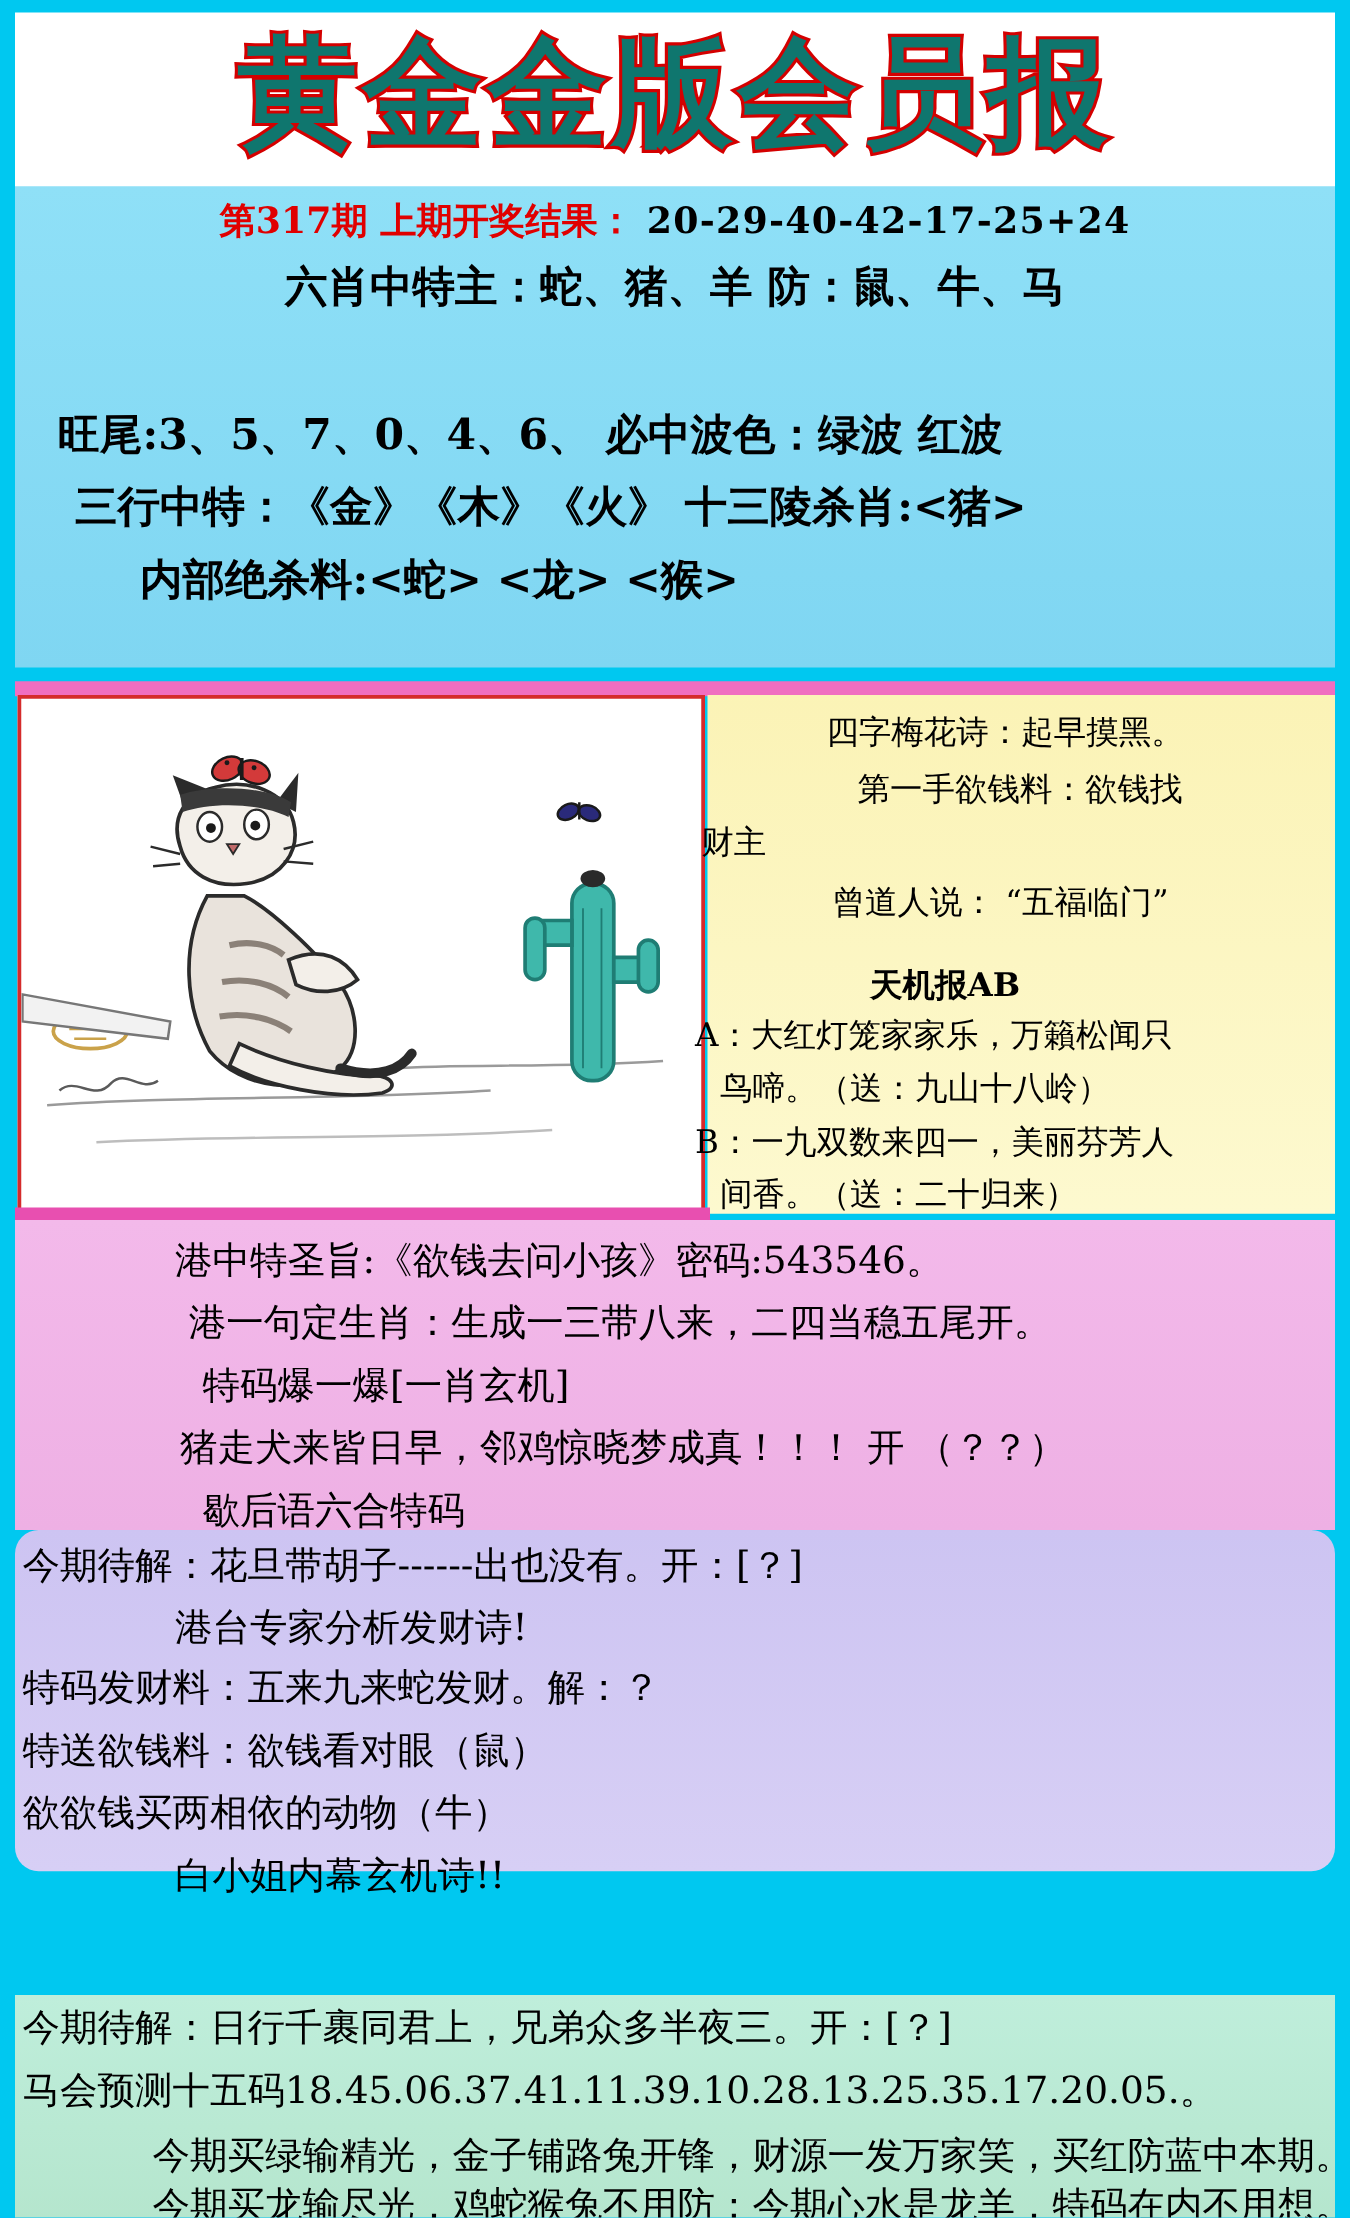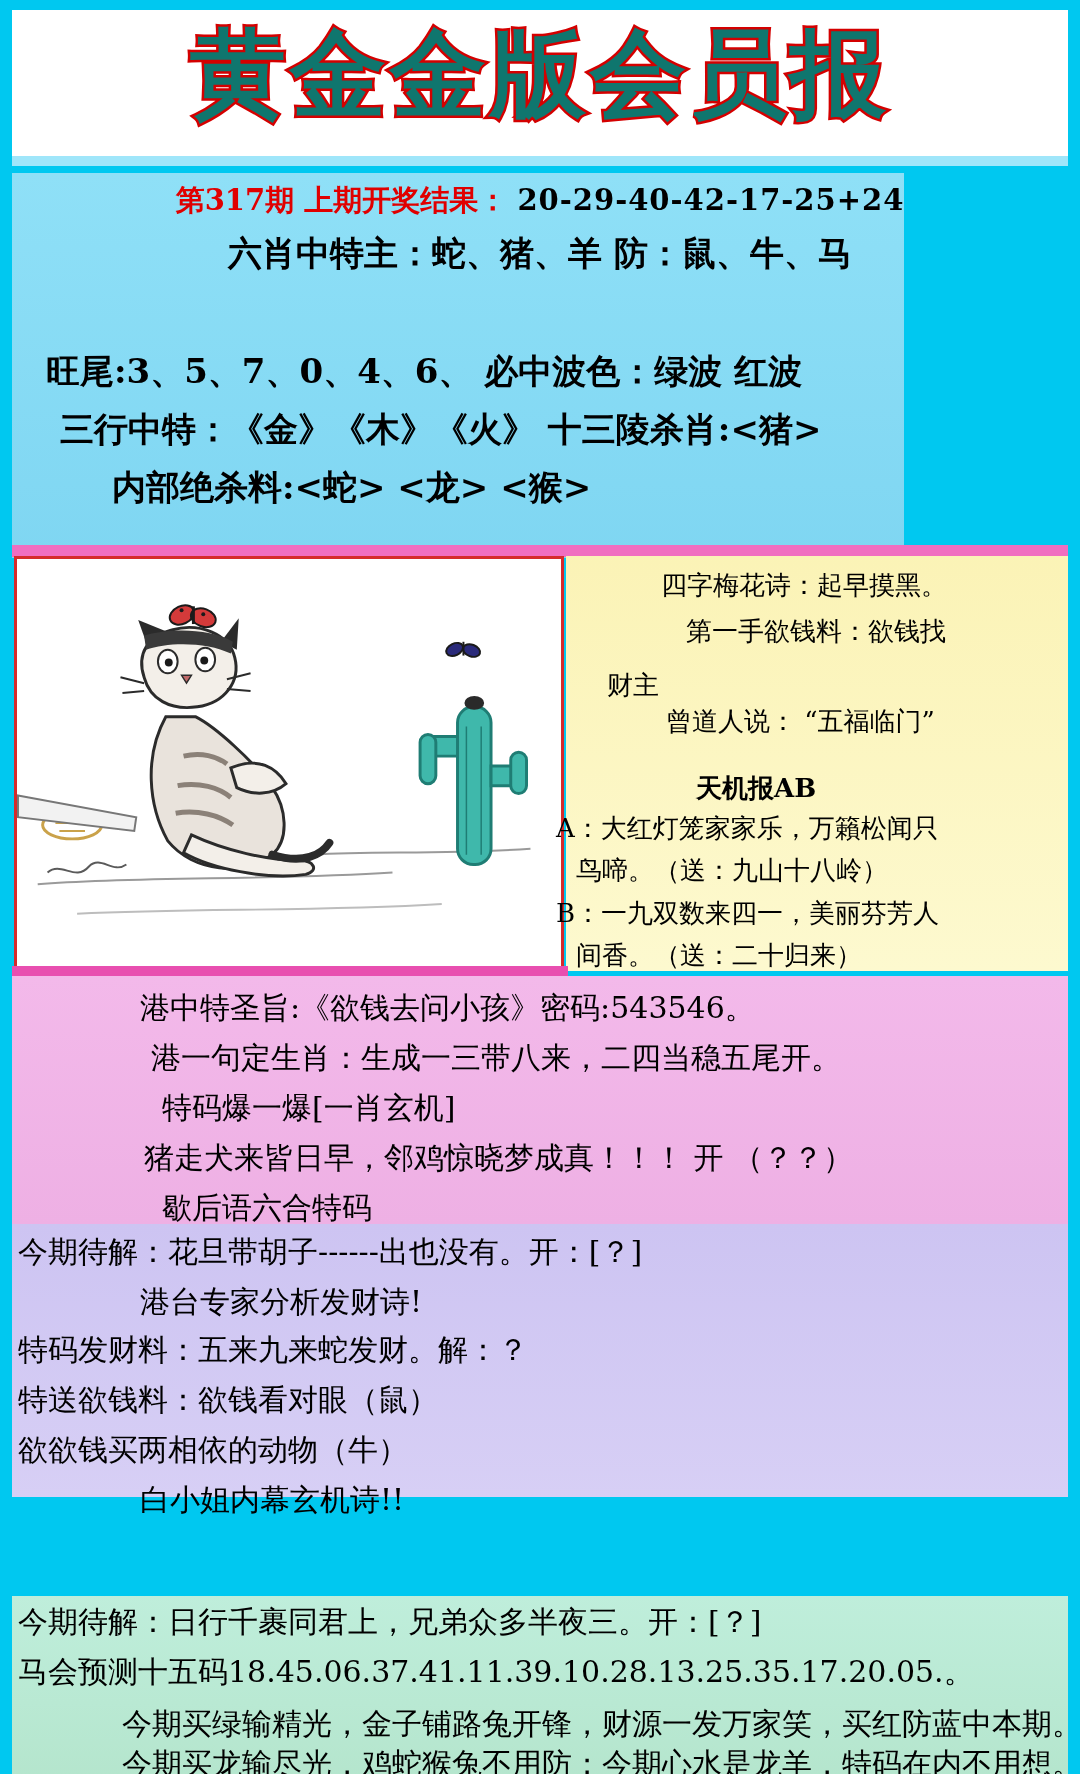--- a/index.html
+++ b/index.html
@@ -44,22 +44,22 @@
     -webkit-text-stroke: 5px #d40000;
     paint-order: stroke fill;
     text-shadow: 0 0 0 #d40000;
     white-space: nowrap;
   }
 
   
   .info-band {
     position: absolute;
     left: 12px;
-    top: 173px;
-    width: 892px;
+    top: 149px;
+    width: 1056px;
     height: 385px;
     background: #7ad9f5;
     background: linear-gradient(#8fe0f7, #7fd6f2);
   }
   .line {
     font-family: "DejaVu Serif", "Liberation Serif", serif;
     font-weight: bold;
     color: #000;
     white-space: nowrap;
   }
@@ -127,21 +127,21 @@
   }
   .yellow-band .ln {
     position: absolute;
     font-family: "DejaVu Serif", "Liberation Serif", serif;
     font-size: 26px;
     color: #000;
     white-space: nowrap;
   }
   .y1 { left: 95px; top: 12px; }
   .y2 { left: 120px; top: 58px; }
-  .y3 { left: -5px; top: 112px; padding-left: 46px; }
+  .y3 { left: -5px; top: 100px; }
   .y4 { left: 100px; top: 148px; }
   .y5 { left: 130px; top: 215px; font-weight: bold; }
   .y6 { left: -10px; top: 255px; }
   .y7 { left: 10px; top: 297px; }
   .y8 { left: -10px; top: 340px; }
   .y9 { left: 10px; top: 382px; }
 
   
   .pink-band {
     position: absolute;
@@ -167,20 +167,21 @@
 
   
   .lav-band {
     position: absolute;
     left: 12px;
     top: 1224px;
     width: 1056px;
     height: 273px;
     background: #cfc6f2;
     background: linear-gradient(#cdc4f2, #d7cff5);
+    border-radius: 19px;
   }
   .lav-band .ln {
     position: absolute;
     font-family: "DejaVu Serif", "Liberation Serif", serif;
     font-size: 30px;
     color: #000;
     white-space: nowrap;
   }
   .l1 { left: 6px; top: 8px; }
   .l2 { left: 128px; top: 58px; }

